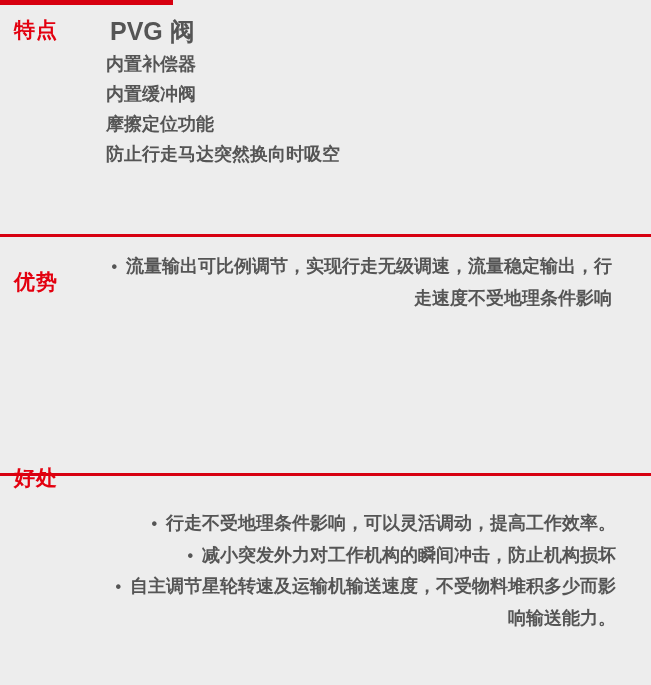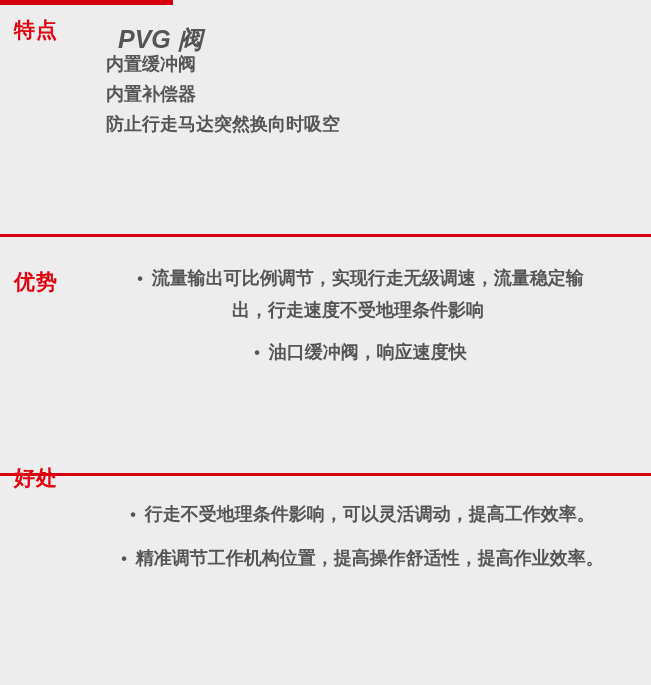--- a/index.html
+++ b/index.html
@@ -37,81 +37,81 @@
     font-size: 21px; font-weight: 700;
     color: var(--accent-red);
     letter-spacing: 1px;
     white-space: nowrap;
   }
   .label-features { top: 16px; }
   .label-advantages { top: 268px; }
   .label-benefits { top: 464px; }
   .product-title {
     position: absolute; left: 106px; top: 11px;
-    margin: 12px;
+    margin: 4px;
     font-size: 25px; font-weight: 700;
     color: var(--text-gray);
     white-space: nowrap;
-    font-style: italic;
   }
   .feature-list {
     position: absolute; left: 106px; top: 49px;
     margin: 0; padding: 0;
     list-style: none;
   }
   .feature-list li {
     height: 30px; line-height: 30px;
     font-size: 18px; font-weight: 700;
     color: var(--text-gray);
     white-space: nowrap;
   }
   .bullets {
     position: absolute; left: 104px;
     margin: 0; padding: 0;
   }
   .bullets-advantages { top: 251px; width: 508px; }
-  .bullets-benefits  { top: 487px; width: 512px; }
+  .bullets-benefits  { top: 508px; width: 512px; }
   .bullet {
-    margin: 12px;
+    margin: 0;
     font-size: 18px; font-weight: 700;
     line-height: 30.5px;
     color: var(--text-gray);
-    text-align: center;
+    text-align: right;
   }
   .dot {
     display: inline-block;
     margin: 0 9px 0 5px;
     font-size: 16px;
     color: var(--text-gray);
   }
 </style>
 </head>
 <body>
 
 <div class="page">
 
   <div class="top-bar"></div>
 
   <div class="sec-label label-features">特点</div>
   <h1 class="product-title">PVG 阀</h1>
   <ul class="feature-list">
+    <li>内置补偿器</li>
     <li>内置缓冲阀</li>
-    <li>内置补偿器</li>
+    <li>摩擦定位功能</li>
     <li>防止行走马达突然换向时吸空</li>
   </ul>
 
   <div class="sep sep-1"></div>
 
   <div class="sec-label label-advantages">优势</div>
   <div class="bullets bullets-advantages">
     <p class="bullet"><span class="dot">•</span><span>流量输出可比例调节，实现行走无级调速，流量稳定输出，行走速度不受地理条件影响</span></p>
-    <p class="bullet"><span class="dot">•</span><span>油口缓冲阀，响应速度快</span></p>
   </div>
 
   <div class="sep sep-2"></div>
 
   <div class="sec-label label-benefits">好处</div>
   <div class="bullets bullets-benefits">
     <p class="bullet"><span class="dot">•</span><span>行走不受地理条件影响，可以灵活调动，提高工作效率。</span></p>
-    <p class="bullet"><span class="dot">•</span><span>精准调节工作机构位置，提高操作舒适性，提高作业效率。</span></p>
+    <p class="bullet"><span class="dot">•</span><span>减小突发外力对工作机构的瞬间冲击，防止机构损坏</span></p>
+    <p class="bullet"><span class="dot">•</span><span>自主调节星轮转速及运输机输送速度，不受物料堆积多少而影响输送能力。</span></p>
   </div>
 
 </div>
 
 </body></html>

